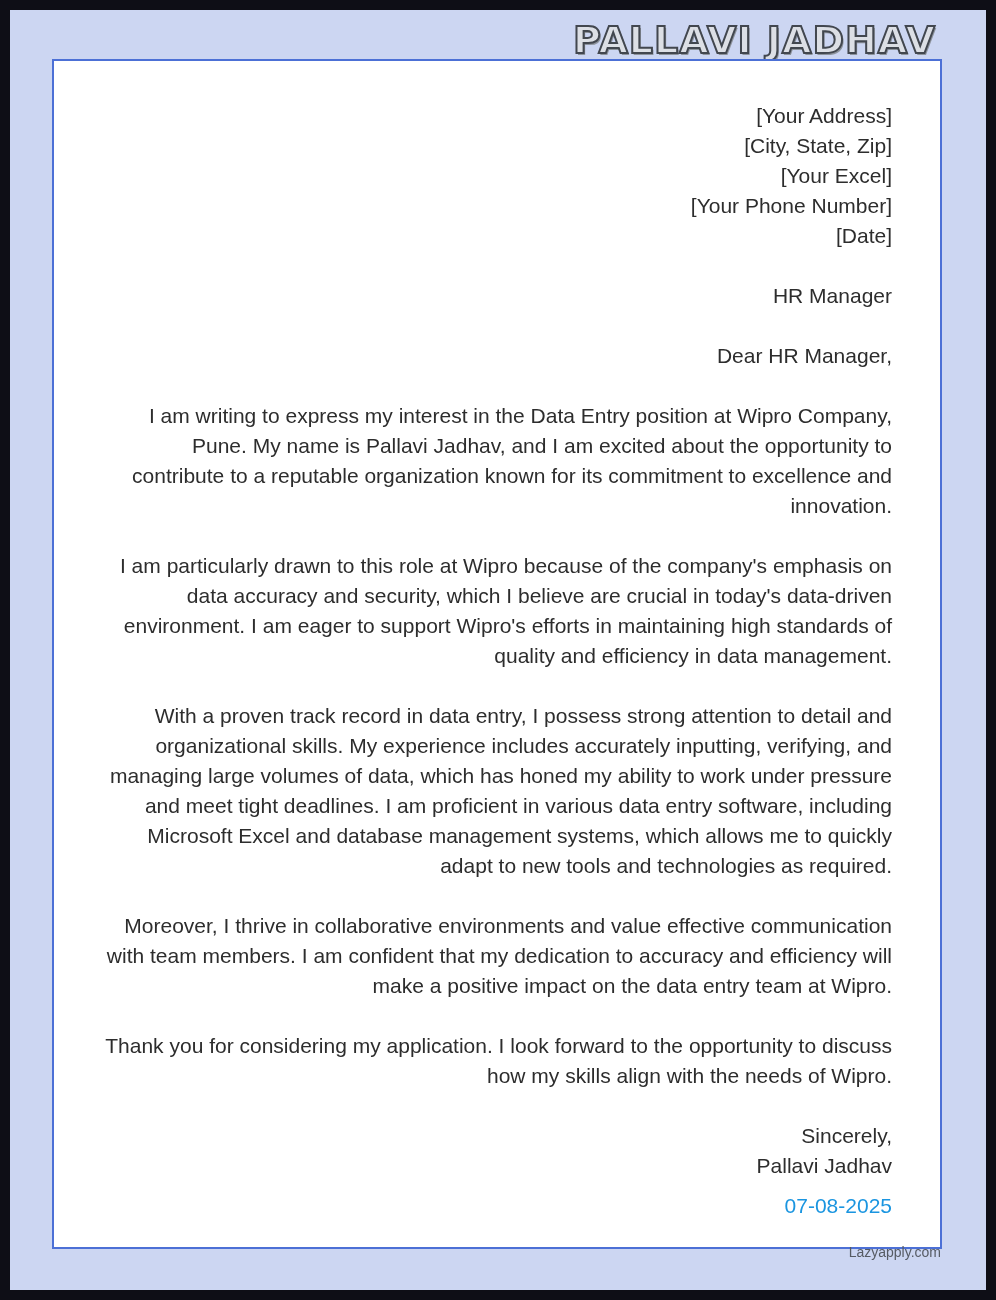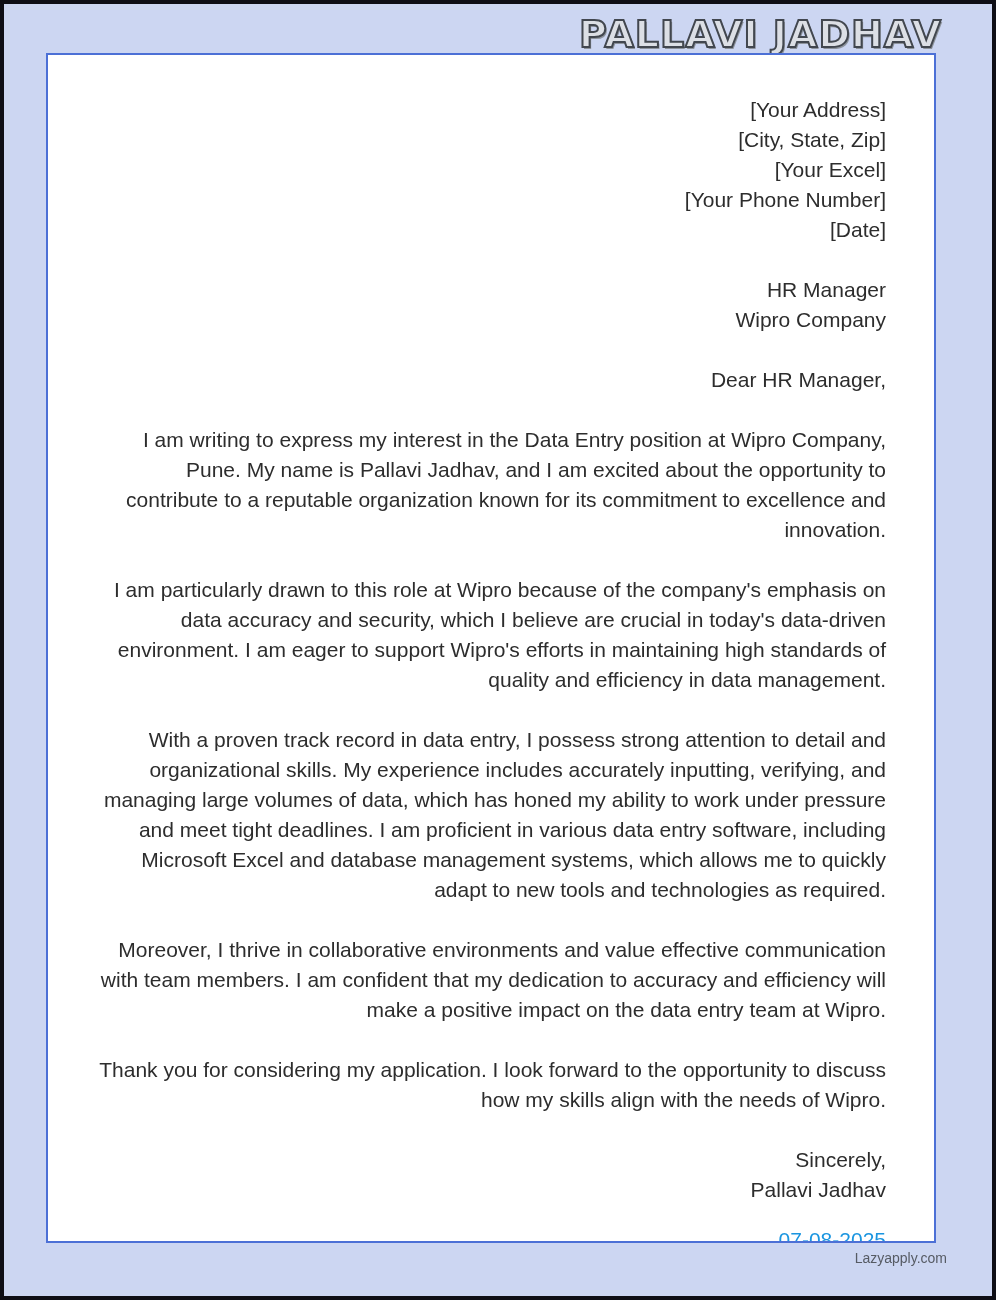--- a/index.html
+++ b/index.html
@@ -3,21 +3,21 @@
 <meta charset="utf-8">
 <style>
   html, body { margin: 0; padding: 0; background: #e8e8e8; }
   * { box-sizing: border-box; }
 
   .frame {
     position: relative;
     width: 996px;
     height: 1300px;
     background: #0e0e16;          
-    padding: 4px;
+    padding: 10px;
     font-family: "Liberation Sans", sans-serif;
   }
   .inner {
     position: relative;
     width: 100%;
     height: 100%;
     background: #ccd6f2;          
     overflow: hidden;
   }
 
@@ -60,21 +60,21 @@
     color: #2d2d2d;
     text-align: right;
   }
   .block { margin: 0 0 30px 0; }
   .block:last-child { margin-bottom: 0; }
   .line { white-space: pre; }
   .para { margin: 0 0 30px 0; }
 
   .closing-block { margin: 0; }
   .date-line {
-    margin-top: 20px;
+    margin-top: 10px;
     color: #1a95e0;               
   }
 
   .watermark {
     position: absolute;
     right: 45px;
     bottom: 30px;
     font-size: 14px;
     color: #565b64;
     margin-left: 20px;
@@ -96,21 +96,20 @@
         <div class="block">
           <div class="line">[Your Address]</div>
           <div class="line">[City, State, Zip]</div>
           <div class="line">[Your Excel]</div>
           <div class="line">[Your Phone Number]</div>
           <div class="line">[Date]</div>
         </div>
 
         <div class="block">
           <div class="line">HR Manager</div>
-          <div class="line">Wipro Company</div>
         </div>
 
         <div class="block">Dear HR Manager,</div>
 
         <p class="para">I am writing to express my interest in the Data Entry position at Wipro Company, Pune. My name is Pallavi Jadhav, and I am excited about the opportunity to contribute to a reputable organization known for its commitment to excellence and innovation.</p>
         <p class="para">I am particularly drawn to this role at Wipro because of the company's emphasis on data accuracy and security, which I believe are crucial in today's data-driven environment. I am eager to support Wipro's efforts in maintaining high standards of quality and efficiency in data management.</p>
         <p class="para">With a proven track record in data entry, I possess strong attention to detail and organizational skills. My experience includes accurately inputting, verifying, and managing large volumes of data, which has honed my ability to work under pressure and meet tight deadlines. I am proficient in various data entry software, including Microsoft Excel and database management systems, which allows me to quickly adapt to new tools and technologies as required.</p>
         <p class="para">Moreover, I thrive in collaborative environments and value effective communication with team members. I am confident that my dedication to accuracy and efficiency will make a positive impact on the data entry team at Wipro.</p>
         <p class="para">Thank you for considering my application. I look forward to the opportunity to discuss how my skills align with the needs of Wipro.</p>
 

